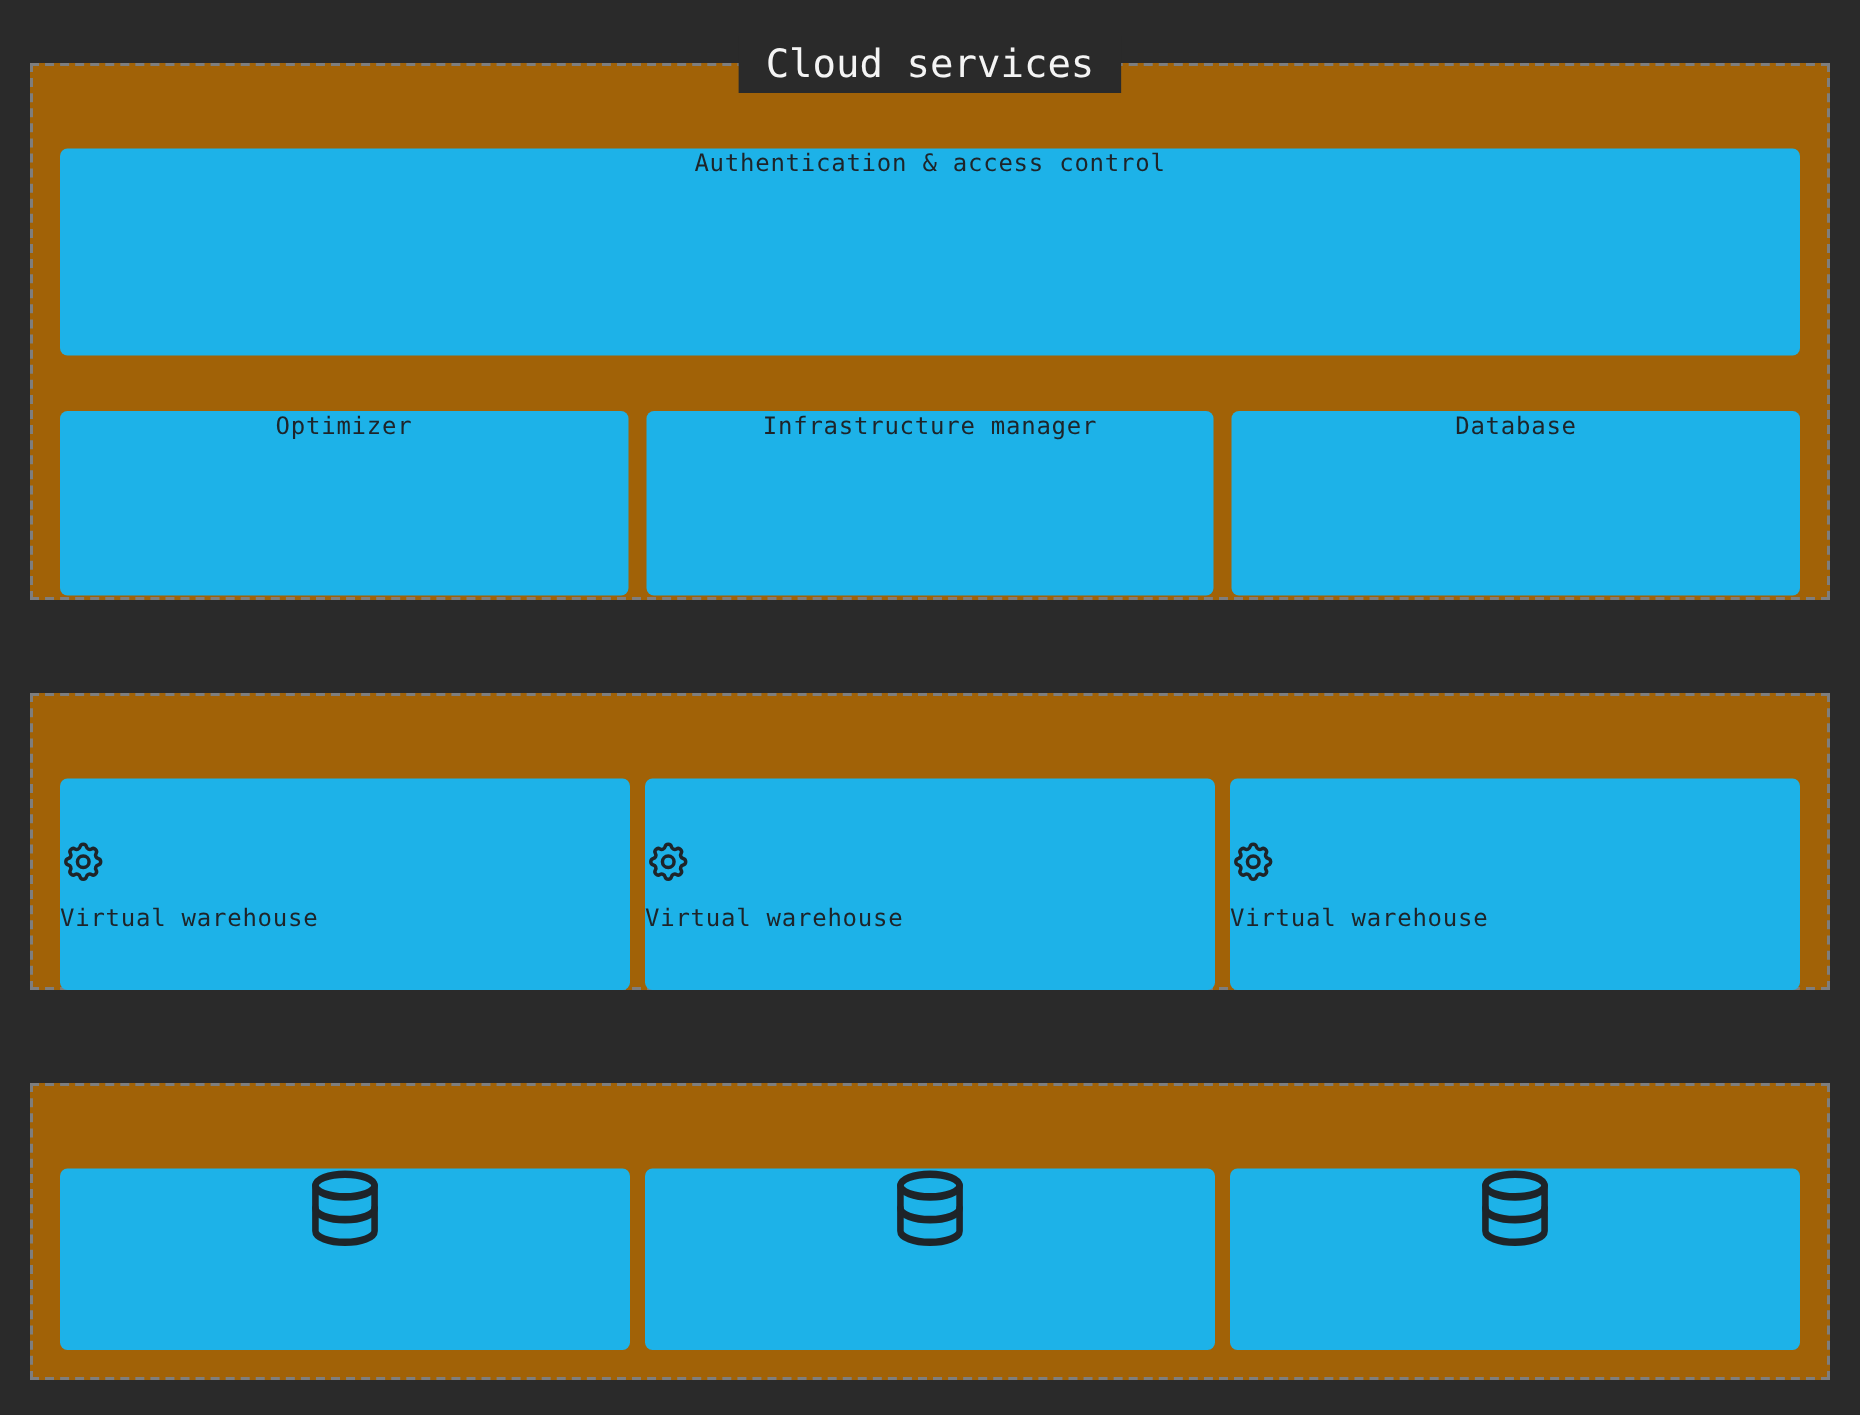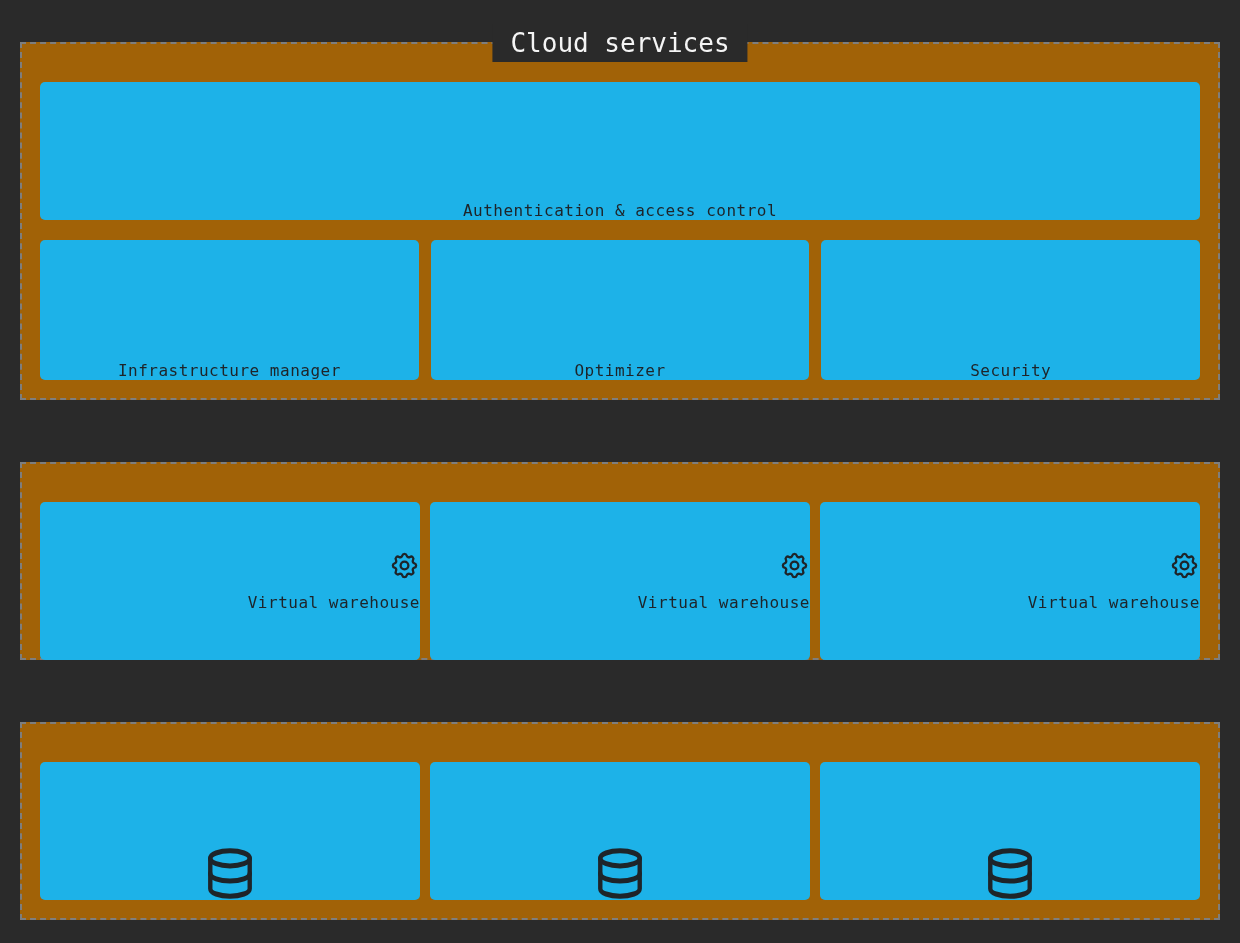--- a/index.html
+++ b/index.html
@@ -40,25 +40,26 @@
     font-weight: 500;
     color: #f4f4f4;
     white-space: nowrap;
   }
 
   .node {
     background: #1db2e8;
     border-radius: 5px;
     color: #1e2429;
     display: flex;
-    align-items: flex-end;
+    align-items: flex-start;
     justify-content: center;
     font-size: 16px;
     letter-spacing: 0.5px;
     box-sizing: border-box;
+    margin-top: 17px;
   }
   .banner {
     height: 138px;
     margin-bottom: 20px;
   }
   .row {
     display: flex;
   }
   .row-components { gap: 12px; height: 140px; }
   .row-warehouses { gap: 10px; height: 158px; }
@@ -100,27 +101,27 @@
 
   <section class="group group-cloud">
     <div class="group-title">Cloud services</div>
 
     <div class="node banner">
       <span>Authentication &amp; access control</span>
     </div>
 
     <div class="row row-components">
       <div class="node">
+        <span>Optimizer</span>
+      </div>
+      <div class="node">
         <span>Infrastructure manager</span>
       </div>
       <div class="node">
-        <span>Optimizer</span>
-      </div>
-      <div class="node">
-        <span>Security</span>
+        <span>Database</span>
       </div>
     </div>
   </section>
 
   <section class="group group-query">
 
     <div class="row row-warehouses">
 
       <div class="node warehouse">
         <span class="icon">

